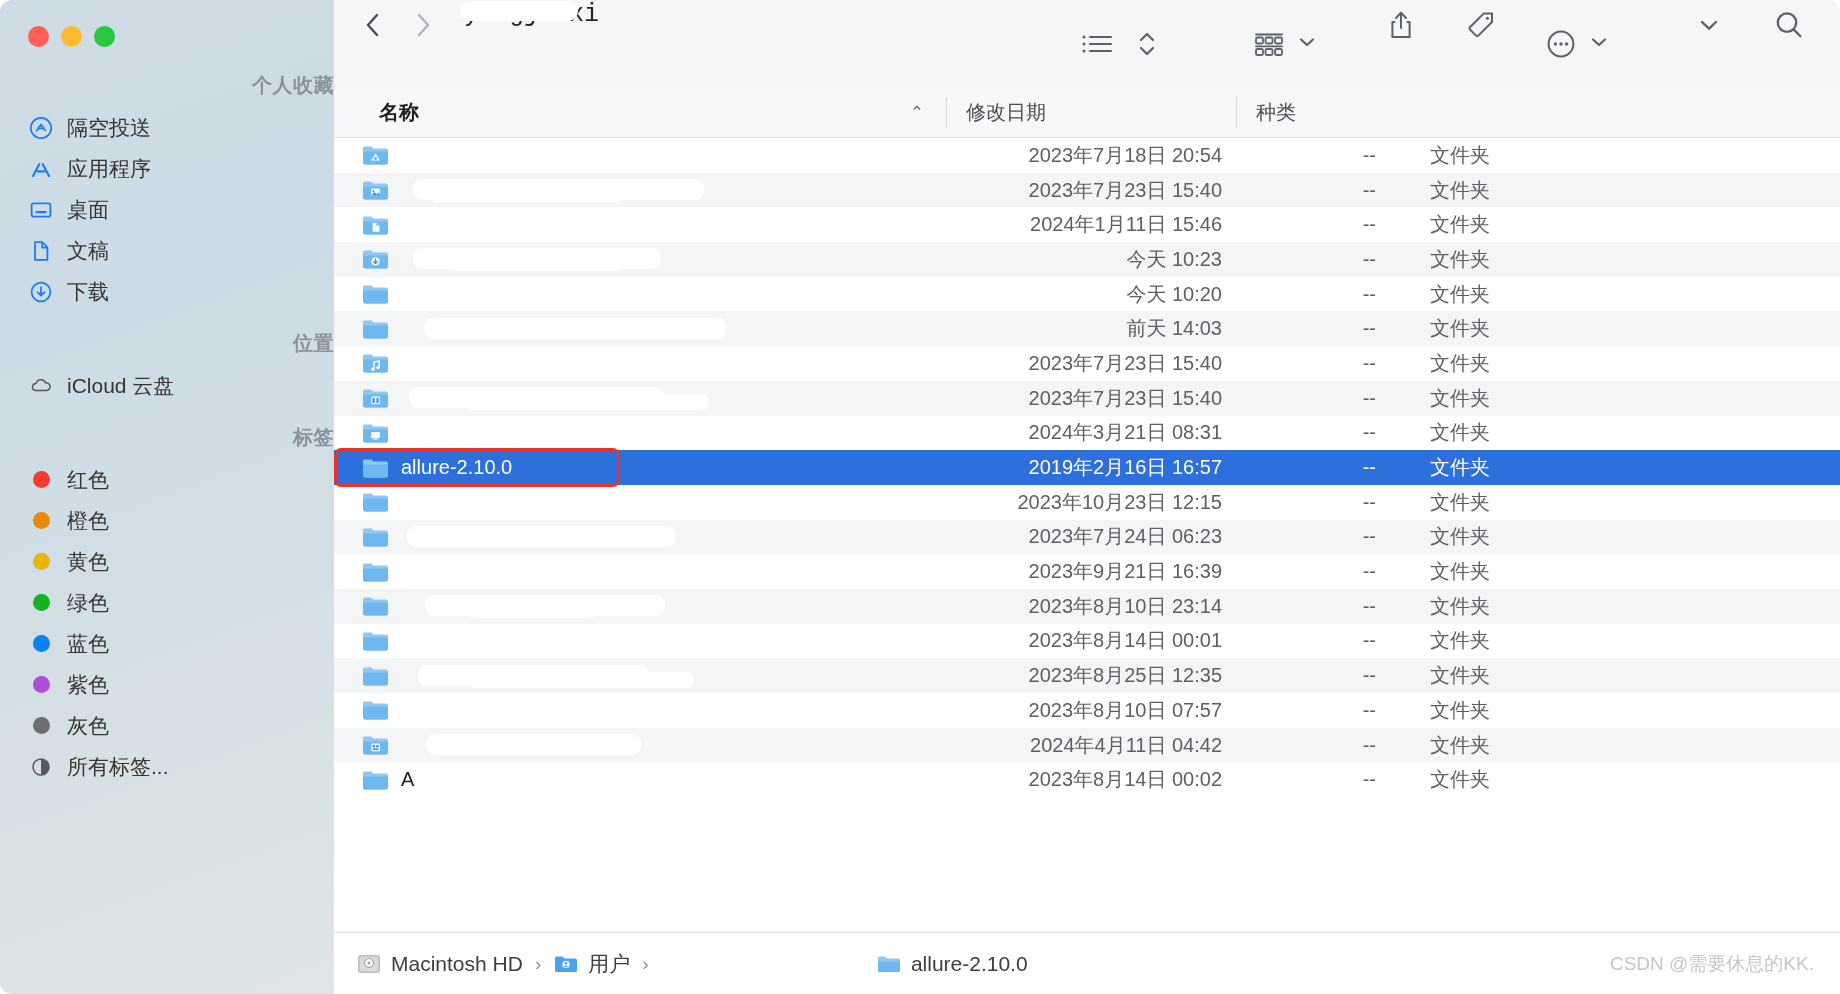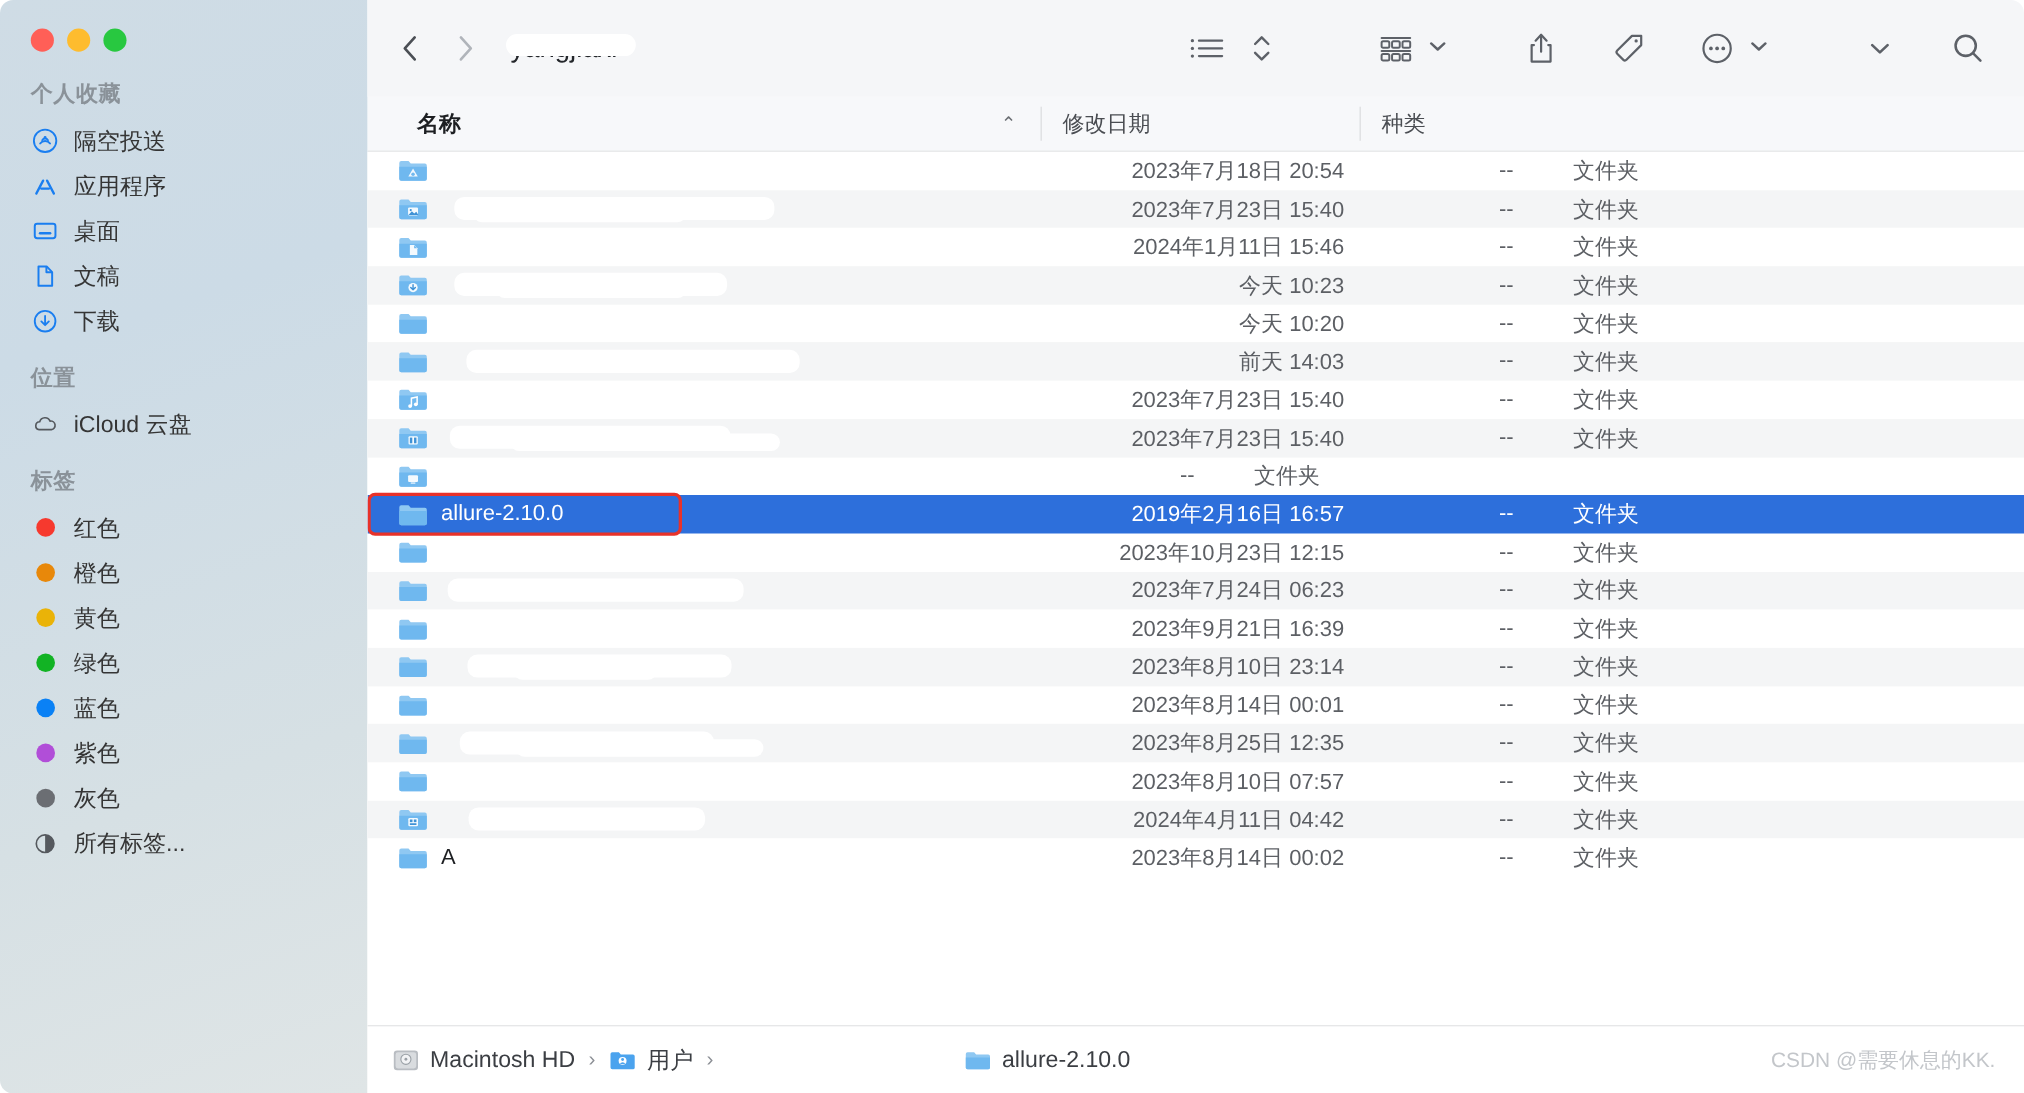--- a/index.html
+++ b/index.html
@@ -37,20 +37,21 @@
   .dot.red    { background: #ff5f57; }
   .dot.yellow { background: #febc2e; }
   .dot.green  { background: #28c840; }
 
   .sb-section {
     font-size: 20px;
     color: #8a9299;
     font-weight: 700;
     padding: 18px 0 8px 28px;
     letter-spacing: .5px;
+    text-align: right;
   }
   .sb-item {
     display: flex; align-items: center;
     height: 41px;
     padding-left: 28px;
     gap: 13px;
     cursor: default;
   }
   .sb-icon {
     width: 26px; height: 26px;
@@ -74,24 +75,24 @@
     border-top-right-radius: 12px;
     border-bottom-right-radius: 12px;
     overflow: hidden;
     min-width: 0;
   }
 
   .toolbar {
     height: 88px;
     background: #f5f6f8;
     display: flex;
-    align-items: center;
     padding: 0 26px 0 14px;
     flex: 0 0 88px;
     position: relative;
+    font-family: Liberation Mono, monospace;
   }
   .tb-btn {
     width: 50px; height: 50px;
     display: flex; align-items: center; justify-content: center;
     color: #5d6168;
     cursor: default;
   }
   .nav-back { color: #4b4f55; }
   .nav-fwd  { color: #b0b4ba; }
 
@@ -621,20 +622,21 @@
             <span class="folder">
               <svg width="27" height="22" viewBox="0 0 27 22">
                 <path d="M1 4.2A1.8 1.8 0 0 1 2.8 2.4h6.6l2 2.2h12.8A1.8 1.8 0 0 1 26 6.4v12.2a1.8 1.8 0 0 1-1.8 1.8H2.8A1.8 1.8 0 0 1 1 18.6z" fill="#8fc8f2"></path>
                 <path d="M1 7.6h25v11a1.8 1.8 0 0 1-1.8 1.8H2.8A1.8 1.8 0 0 1 1 18.6z" fill="#6fb8ef"></path>
                 <rect x="9" y="10" width="9" height="6.2" rx="1" fill="#ffffff" opacity=".92"></rect>
                 <rect x="11.4" y="16.6" width="4.2" height="1.1" fill="#ffffff" opacity=".92"></rect>
               </svg>
             </span>
             <span class="cell-name-text"></span>
           </div>
+          <div class="cell-date">2024年3月21日 08:31</div>
           <div class="cell-size">--</div>
           <div class="cell-kind">文件夹</div>
         </div>
         <div class="row alt selected">
           <div class="cell-name">
             <span class="folder">
               <svg width="27" height="22" viewBox="0 0 27 22">
                 <path d="M1 4.2A1.8 1.8 0 0 1 2.8 2.4h6.6l2 2.2h12.8A1.8 1.8 0 0 1 26 6.4v12.2a1.8 1.8 0 0 1-1.8 1.8H2.8A1.8 1.8 0 0 1 1 18.6z" fill="#8fc8f2"></path>
                 <path d="M1 7.6h25v11a1.8 1.8 0 0 1-1.8 1.8H2.8A1.8 1.8 0 0 1 1 18.6z" fill="#6fb8ef"></path>
               </svg>

